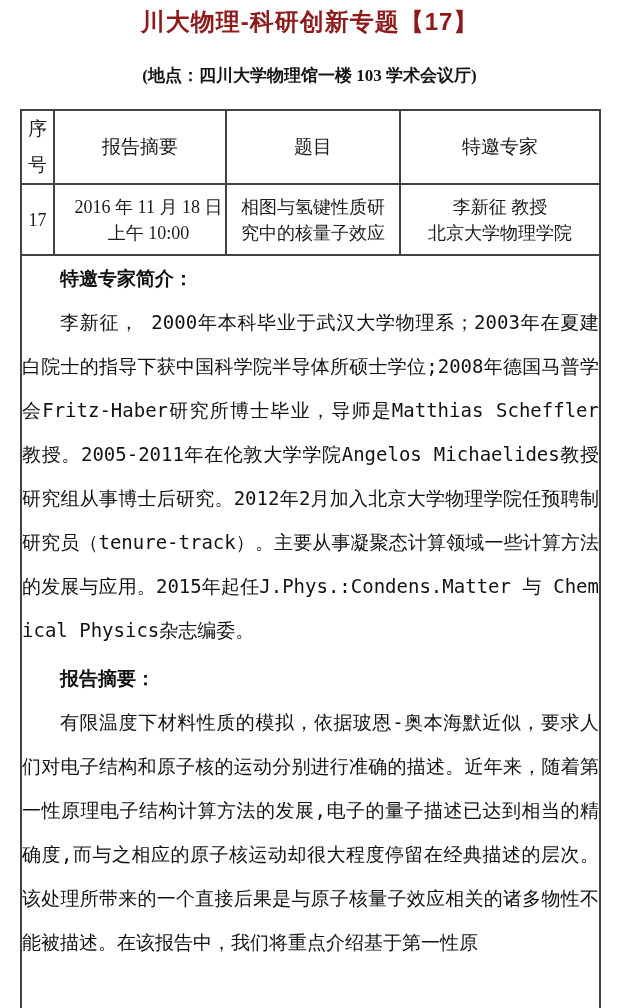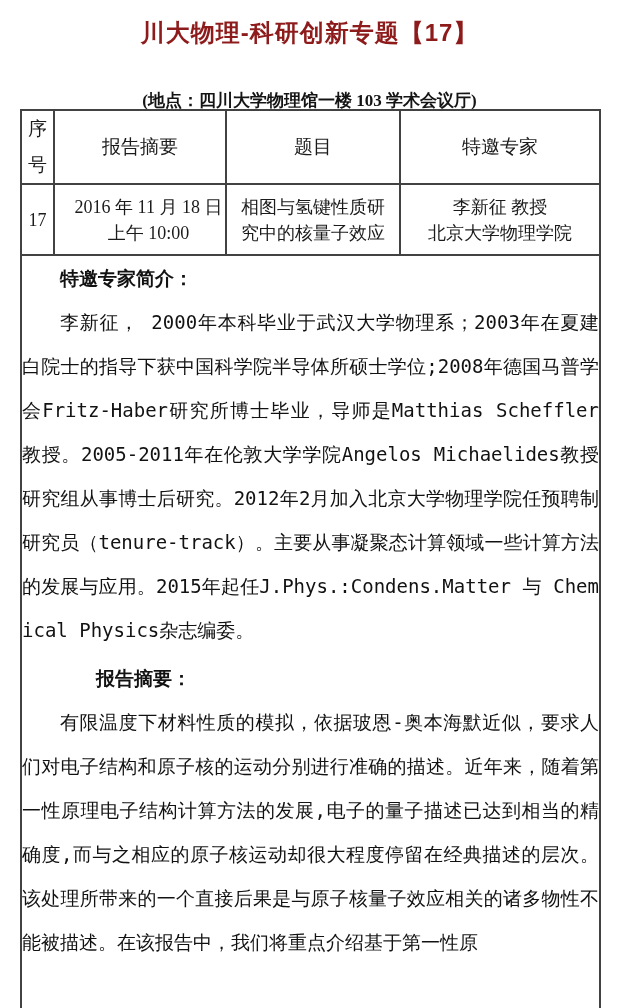--- a/index.html
+++ b/index.html
@@ -7,30 +7,30 @@
     position: relative;
     width: 619px;
     height: 1008px;
     background: #ffffff;
     color: #161616;
     overflow: hidden;
     font-family: "DejaVu Sans Mono", monospace;
   }
   .doc-title {
     margin: 0;
-    padding-top: 18px;
+    padding-top: 7px;
     text-align: center;
     font-family: "Liberation Sans", sans-serif;
     font-size: 24px;
     font-weight: bold;
     letter-spacing: 1px;
     line-height: 30px;
   }
   .doc-subtitle {
-    margin: 14px;
+    margin: 0;
     padding-top: 27px;
     text-align: center;
     font-family: "Liberation Serif", serif;
     font-size: 17px;
     font-weight: bold;
     color: #141414;
     line-height: 24px;
   }
   table.schedule {
     position: absolute;
@@ -84,21 +84,21 @@
     text-indent: 2em;
     font-weight: bold;
   }
   .section-para {
     margin: 0;
     text-indent: 2em;
     text-align: justify;
     text-align-last: left;
     word-break: break-all;
   }
-  .abstract-heading { margin-top: 4px; margin-left: 36px; }
+  .abstract-heading { margin-top: 4px; }
 </style>
 </head>
 <body>
 
 <div class="doc">
 
   <h1 class="doc-title" style="color: rgb(142, 27, 27);">川大物理-科研创新专题【17】</h1>
 
   <p class="doc-subtitle">(地点：四川大学物理馆一楼 103 学术会议厅)</p>
 

